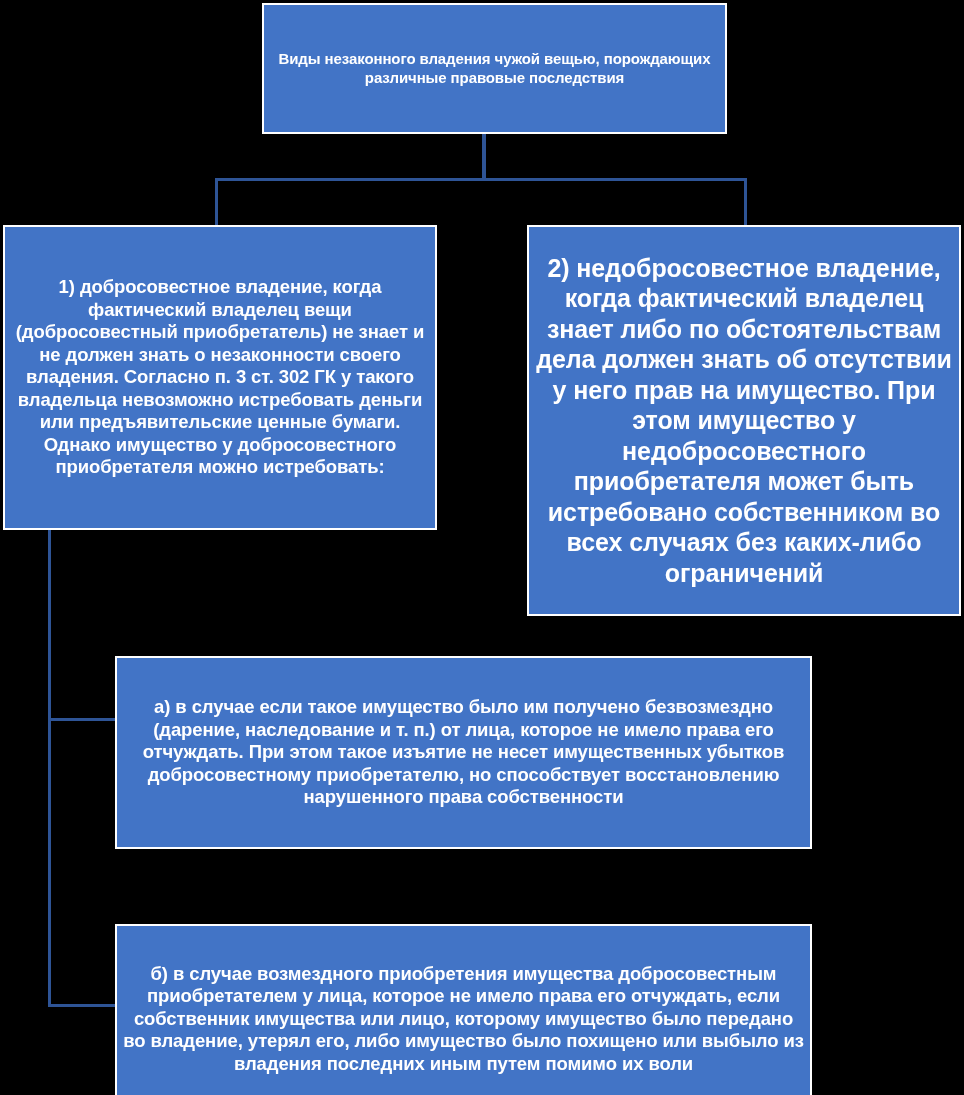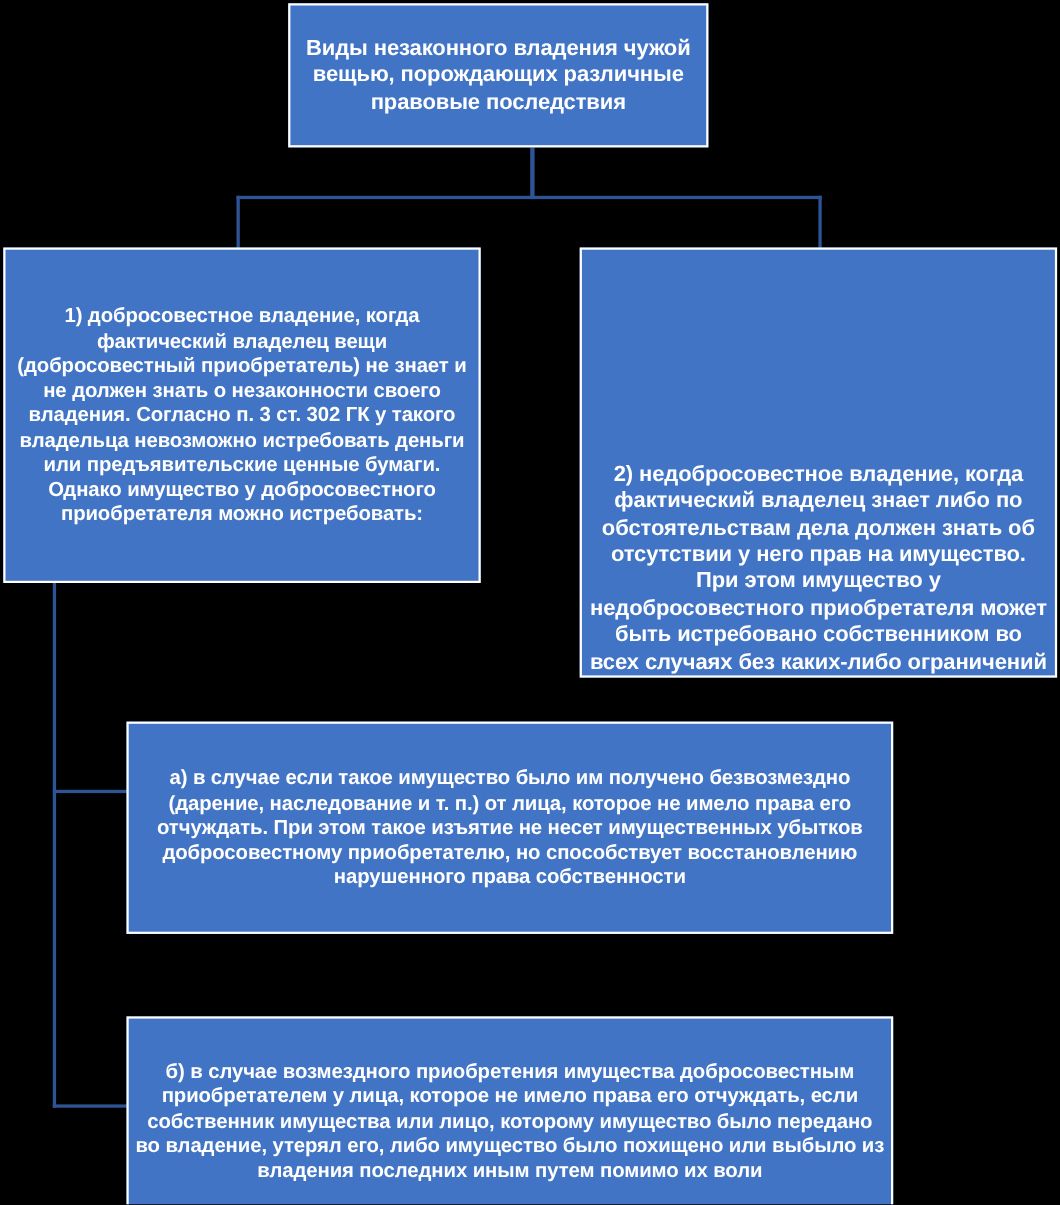--- a/index.html
+++ b/index.html
@@ -29,23 +29,23 @@
     line-height: 1.22;
     letter-spacing: -0.1px;
     z-index: 2;
   }
   .node .txt {
     padding: 0 6px;
     width: 100%;
   }
 
   
-  #node-root      { left: 262px; top: 3px;   width: 382px; height: 131px; font-size: 20px; }
+  #node-root      { left: 262px; top: 3px;   width: 465px; height: 131px; font-size: 15px; }
   #node-good      { left: 3px;   top: 225px; width: 434px; height: 305px; font-size: 18.5px; }
-  #node-bad       { left: 527px; top: 225px; width: 434px; height: 391px; font-size: 20px; align-items: flex-end; }
+  #node-bad       { left: 527px; top: 225px; width: 434px; height: 391px; font-size: 25px; }
   #node-sub-a     { left: 115px; top: 656px; width: 697px; height: 193px; font-size: 18.5px; }
   #node-sub-b     { left: 115px; top: 924px; width: 697px; height: 190px; font-size: 18.5px; }
 
   
   .conn {
     position: absolute;
     background: #2E5496;
     z-index: 1;
   }
   

